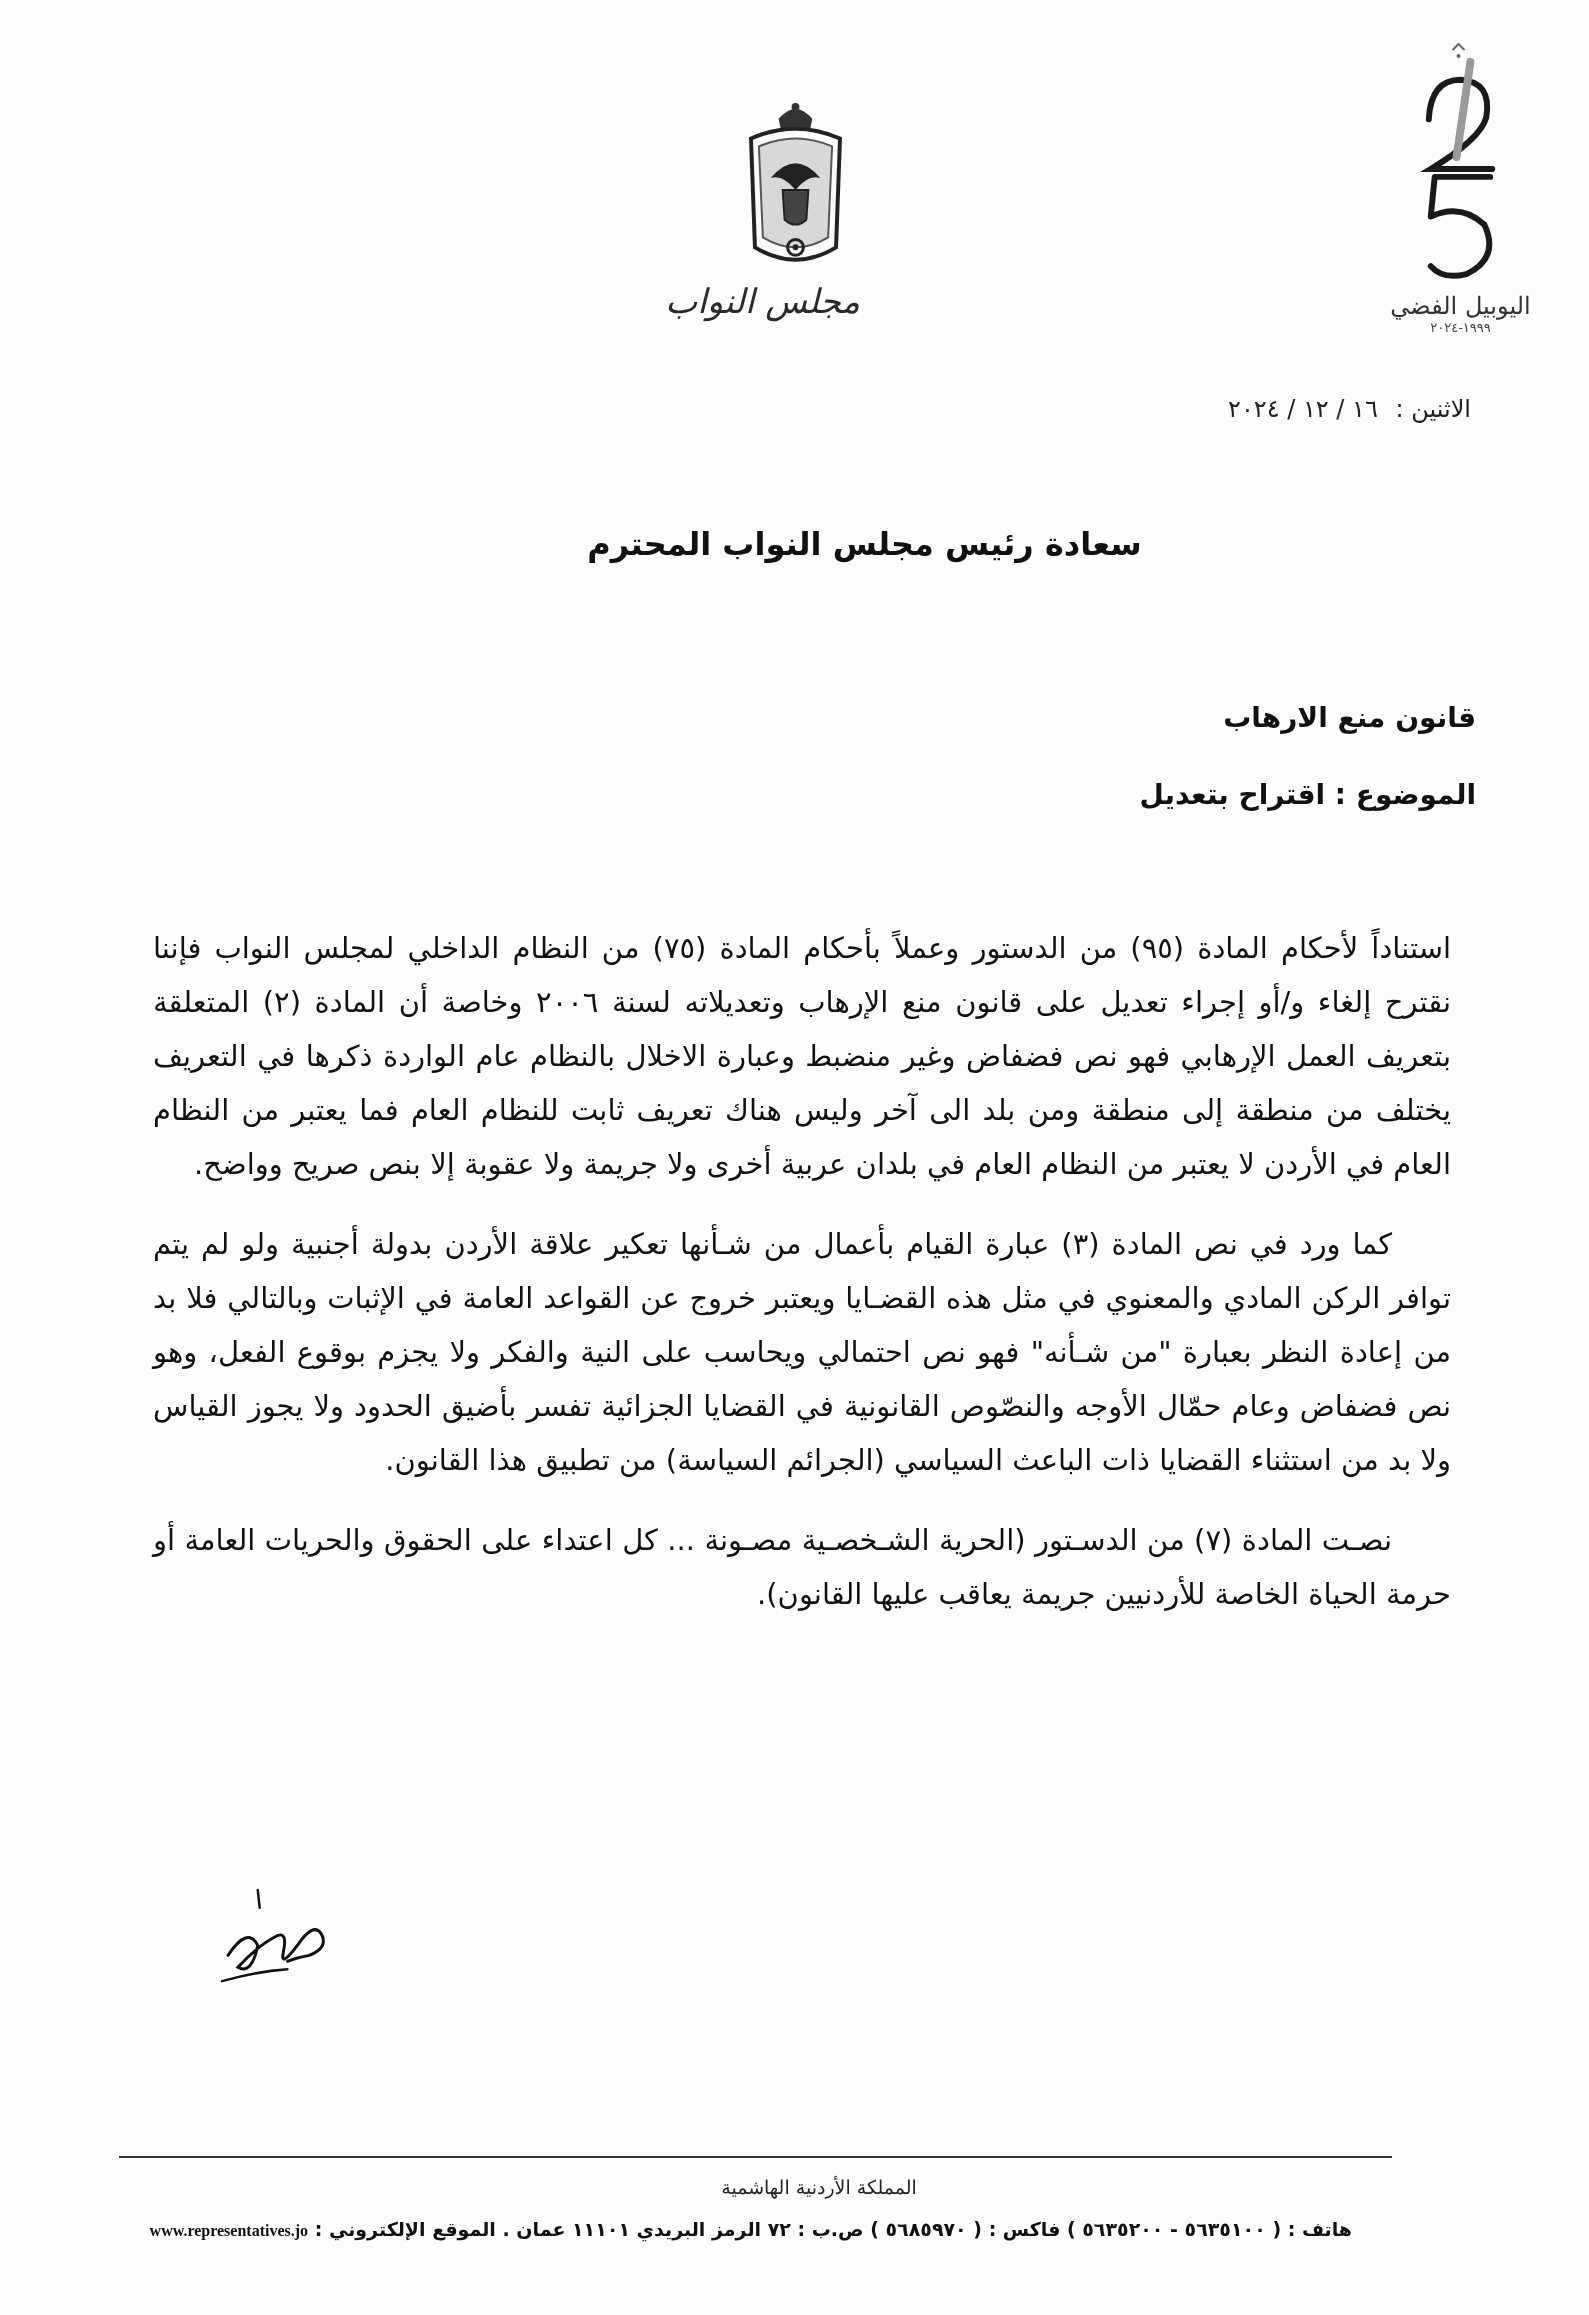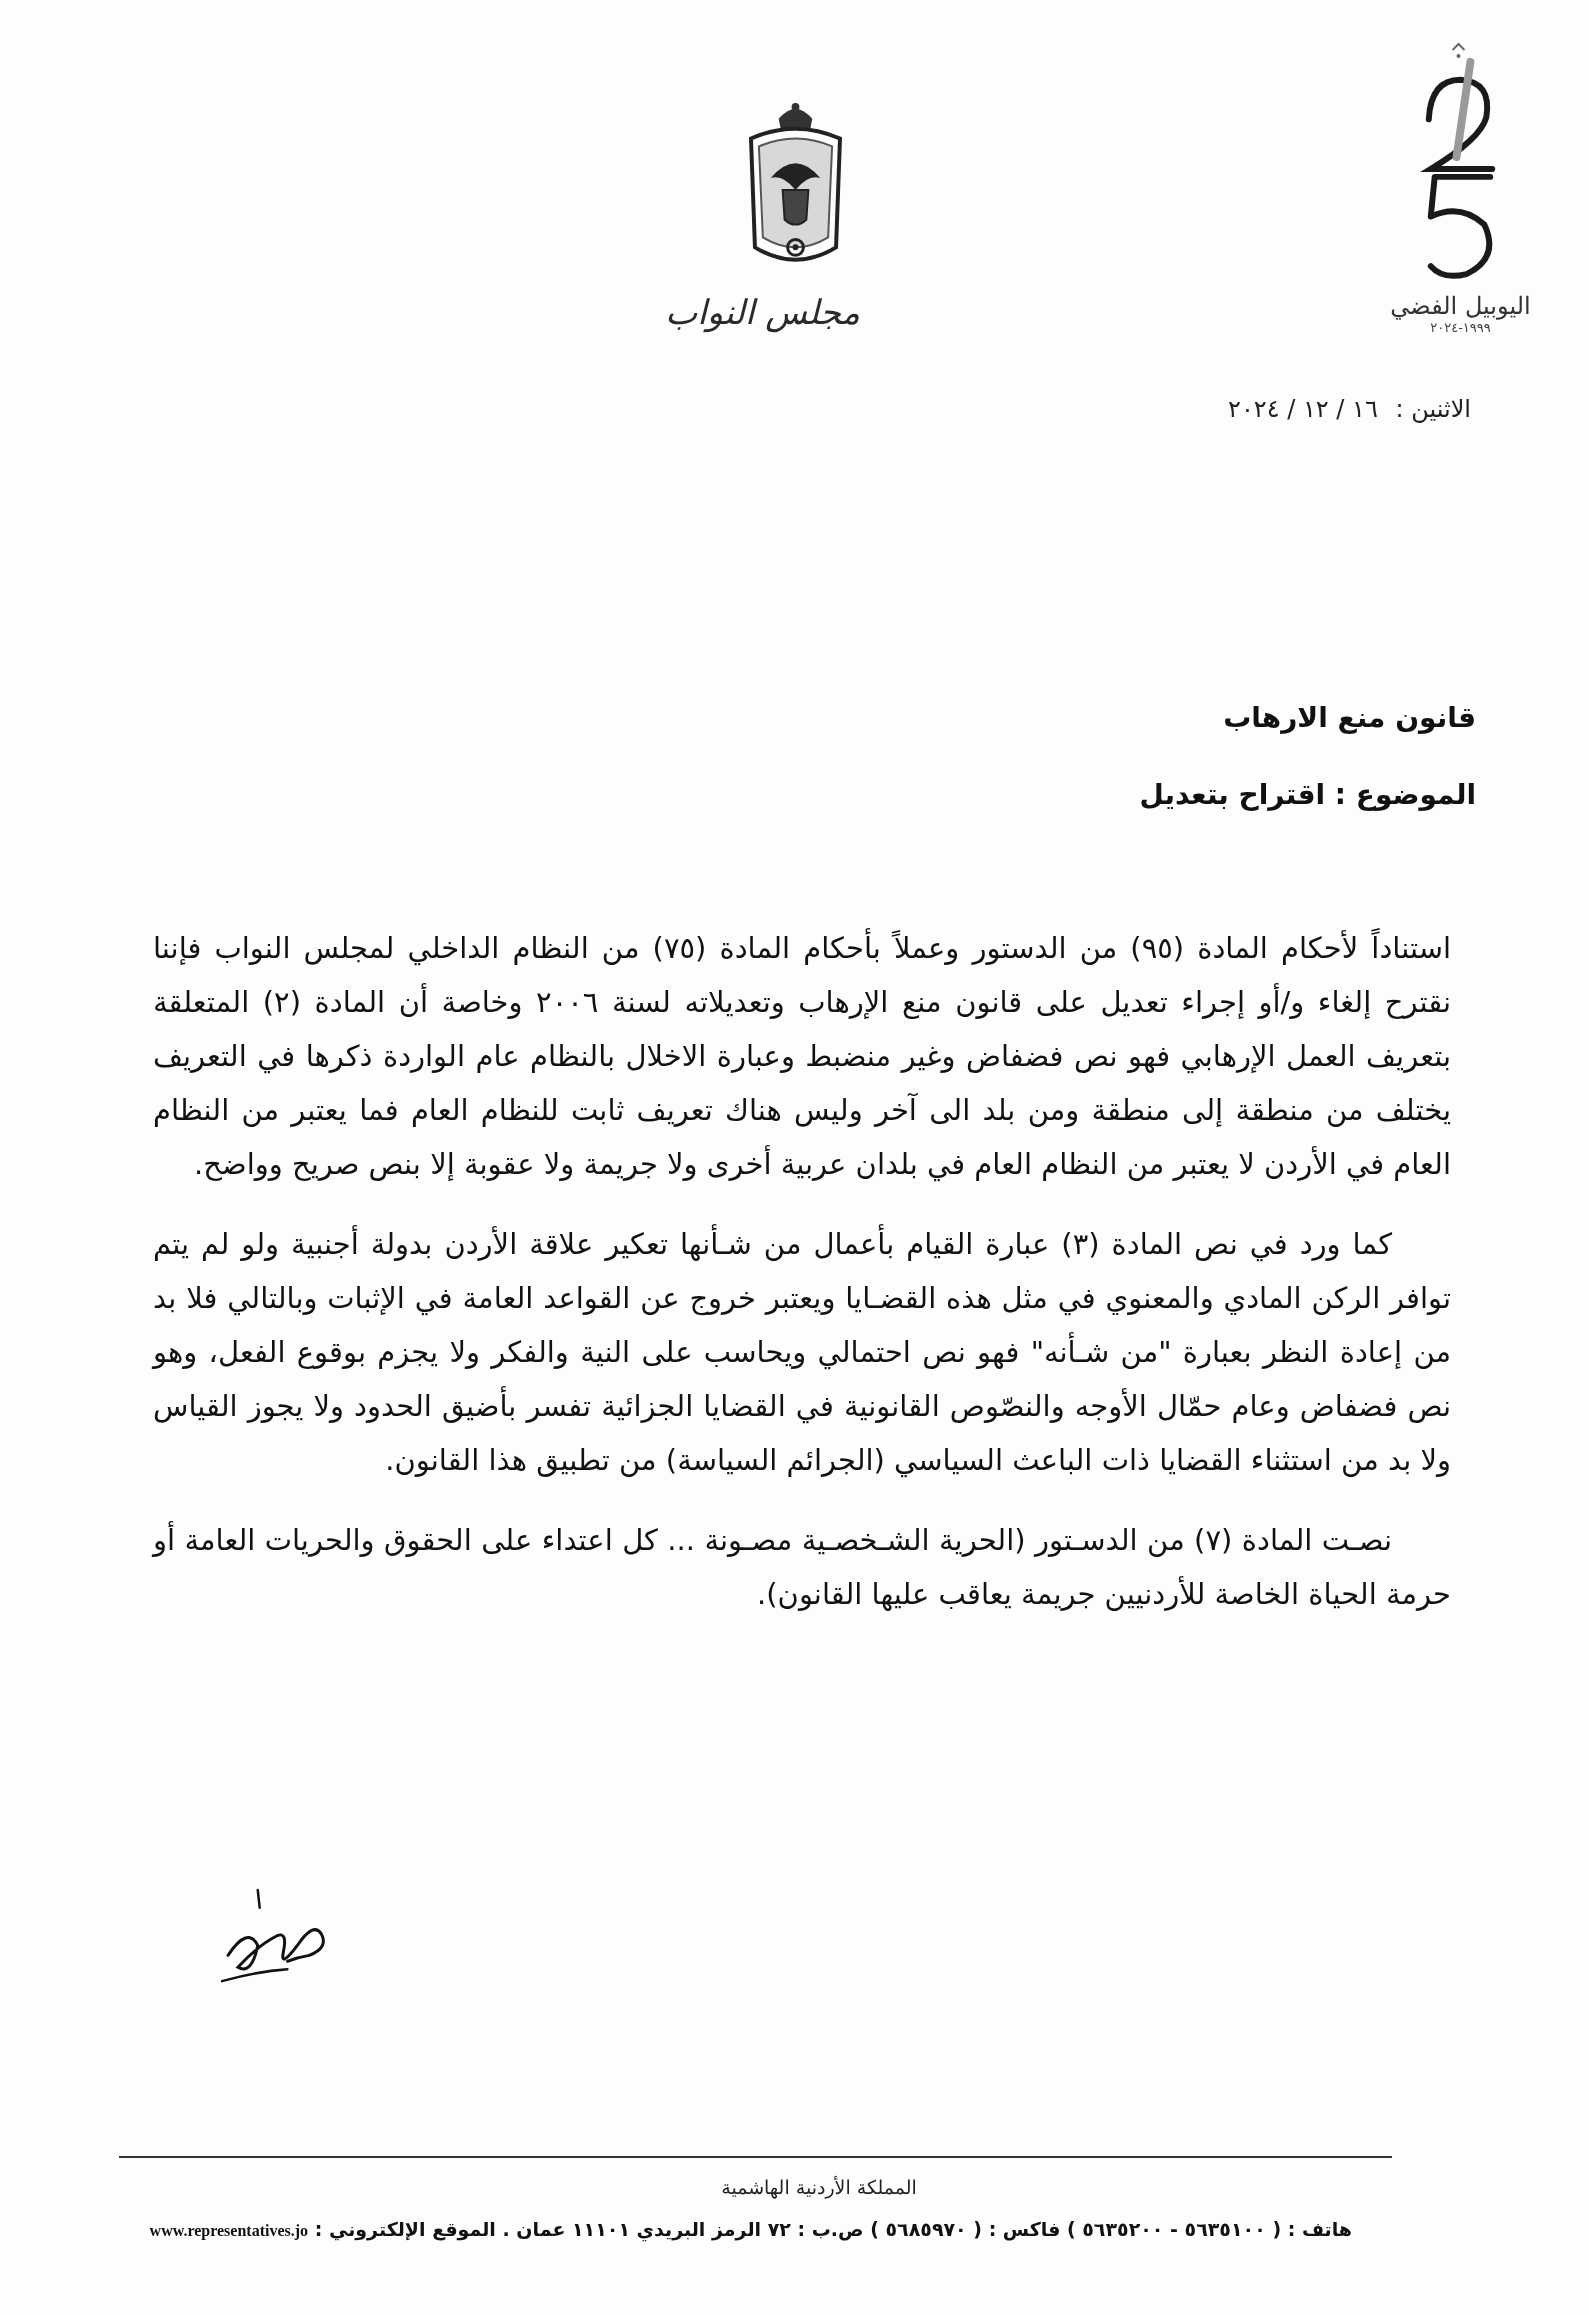--- a/index.html
+++ b/index.html
@@ -28,21 +28,21 @@
       width: 129px;
       height: 238px;
       text-align: center;
     }
     .emblem svg { display: block; margin: 0 auto; }
     .emblem-caption {
       font-family: "DejaVu Serif", "Liberation Serif", serif;
       font-size: 34px;
       font-style: italic;
       color: #2a2a2a;
-      margin-top: 15px;
+      margin-top: 4px;
       white-space: nowrap;
     }
     
     .jubilee {
       position: absolute;
       left: 1386px;
       top: 40px;
       width: 149px;
       height: 317px;
       text-align: center;
@@ -188,20 +188,21 @@
     </svg>
     <div class="jubilee-title">اليوبيل الفضي</div>
     <div class="jubilee-years">١٩٩٩-٢٠٢٤</div>
   </div>
 
   <div class="date-line">
     <span class="lbl">الاثنين :</span>
     <span>١٦ / ١٢ / ٢٠٢٤</span>
   </div>
 
+  <div class="addressee">سعادة رئيس مجلس النواب المحترم</div>
 
   <div class="subject">
     <div>قانون منع الارهاب</div>
     <div>الموضوع : اقتراح بتعديل</div>
   </div>
 
   <div class="body-text">
     <p>استناداً لأحكام المادة (٩٥) من الدستور وعملاً بأحكام المادة (٧٥) من النظام الداخلي لمجلس النواب فإننا نقترح إلغاء و/أو إجراء تعديل على قانون منع الإرهاب وتعديلاته لسنة ٢٠٠٦ وخاصة أن المادة (٢) المتعلقة بتعريف العمل الإرهابي فهو نص فضفاض وغير منضبط وعبارة الاخلال بالنظام عام الواردة ذكرها في التعريف يختلف من منطقة إلى منطقة ومن بلد الى آخر وليس هناك تعريف ثابت للنظام العام فما يعتبر من النظام العام في الأردن لا يعتبر من النظام العام في بلدان عربية أخرى ولا جريمة ولا عقوبة إلا بنص صريح وواضح.</p>
     <p class="indent">كما ورد في نص المادة (٣) عبارة القيام بأعمال من شـأنها تعكير علاقة الأردن بدولة أجنبية ولو لم يتم توافر الركن المادي والمعنوي في مثل هذه القضـايا ويعتبر خروج عن القواعد العامة في الإثبات وبالتالي فلا بد من إعادة النظر بعبارة "من شـأنه" فهو نص احتمالي ويحاسب على النية والفكر ولا يجزم بوقوع الفعل، وهو نص فضفاض وعام حمّال الأوجه والنصّوص القانونية في القضايا الجزائية تفسر بأضيق الحدود ولا يجوز القياس ولا بد من استثناء القضايا ذات الباعث السياسي (الجرائم السياسة) من تطبيق هذا القانون.</p>
     <p class="indent">نصـت المادة (٧) من الدسـتور (الحرية الشـخصـية مصـونة ... كل اعتداء على الحقوق والحريات العامة أو حرمة الحياة الخاصة للأردنيين جريمة يعاقب عليها القانون).</p>

